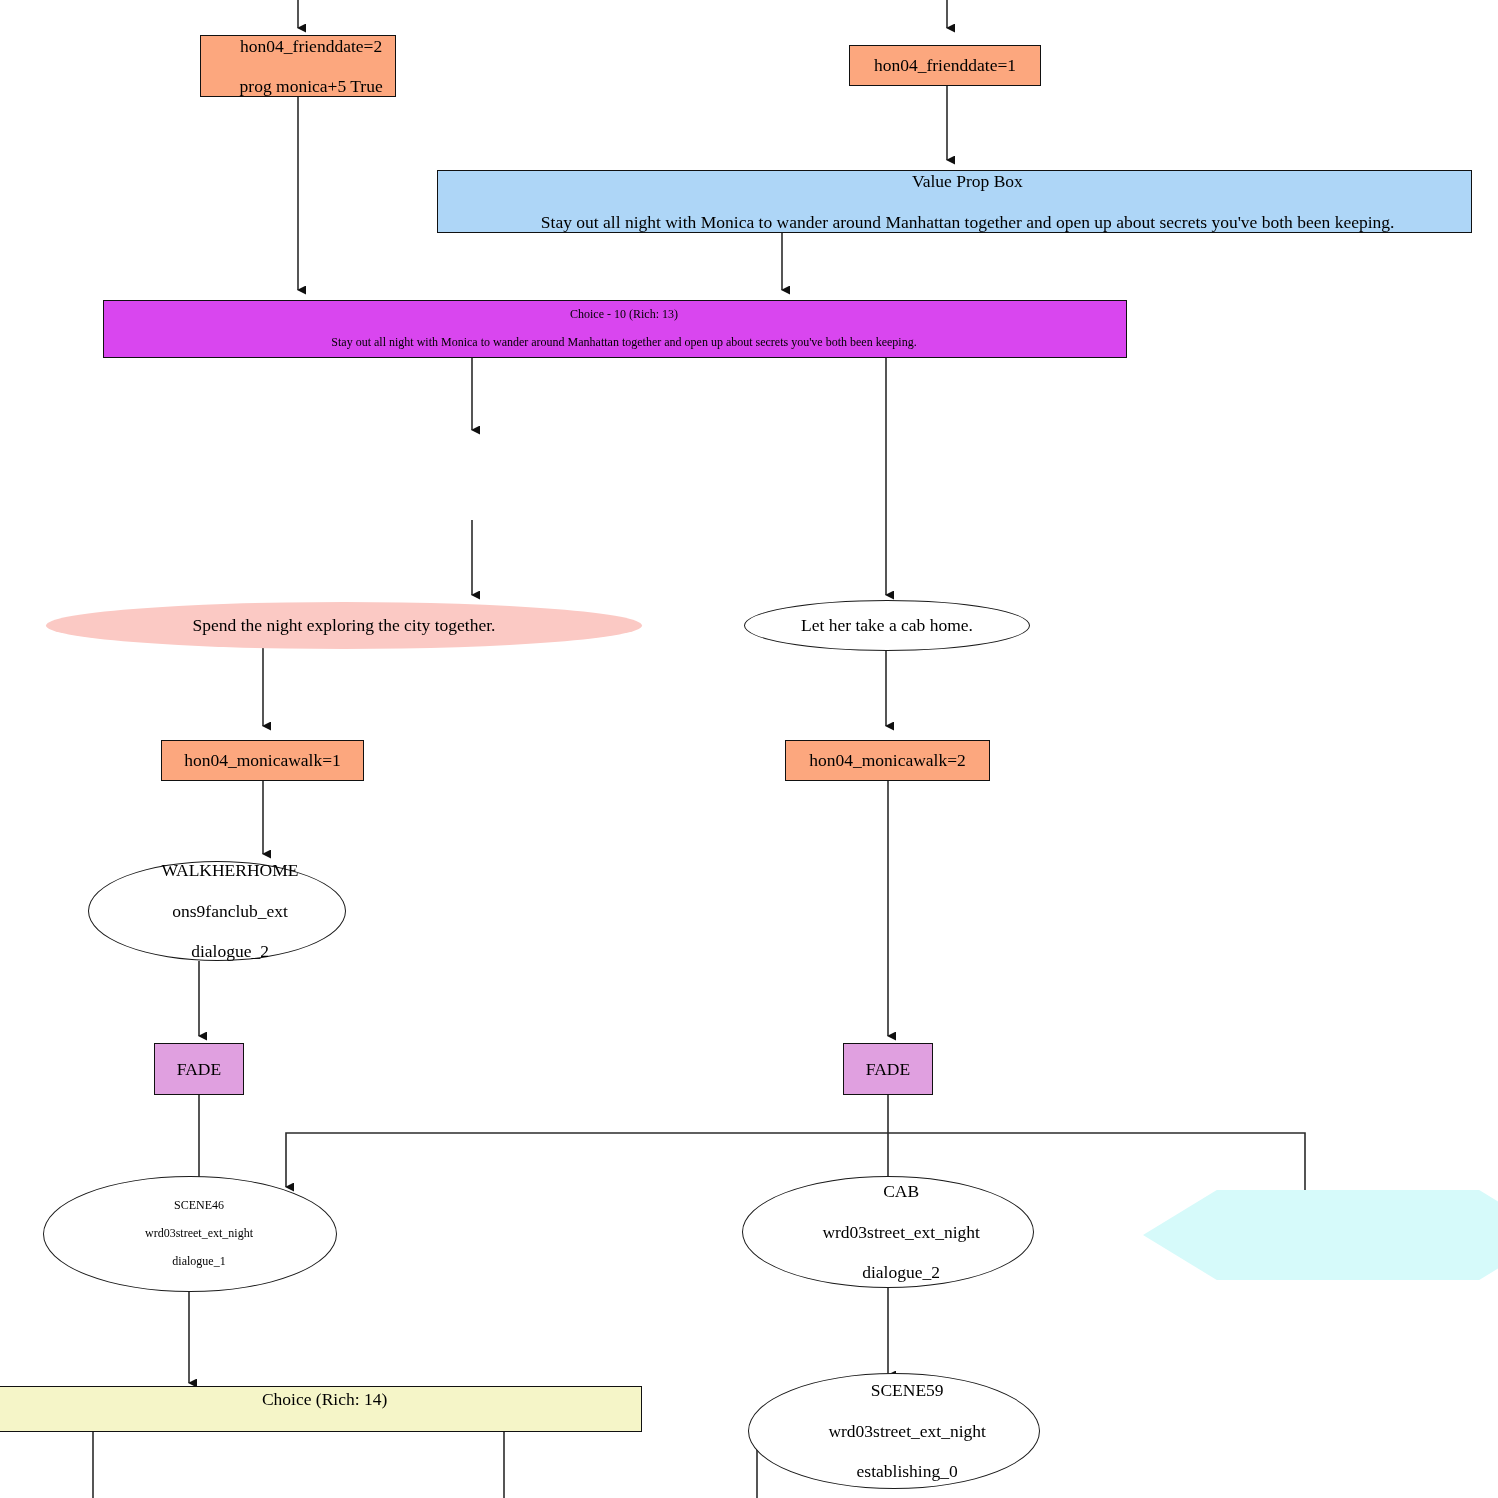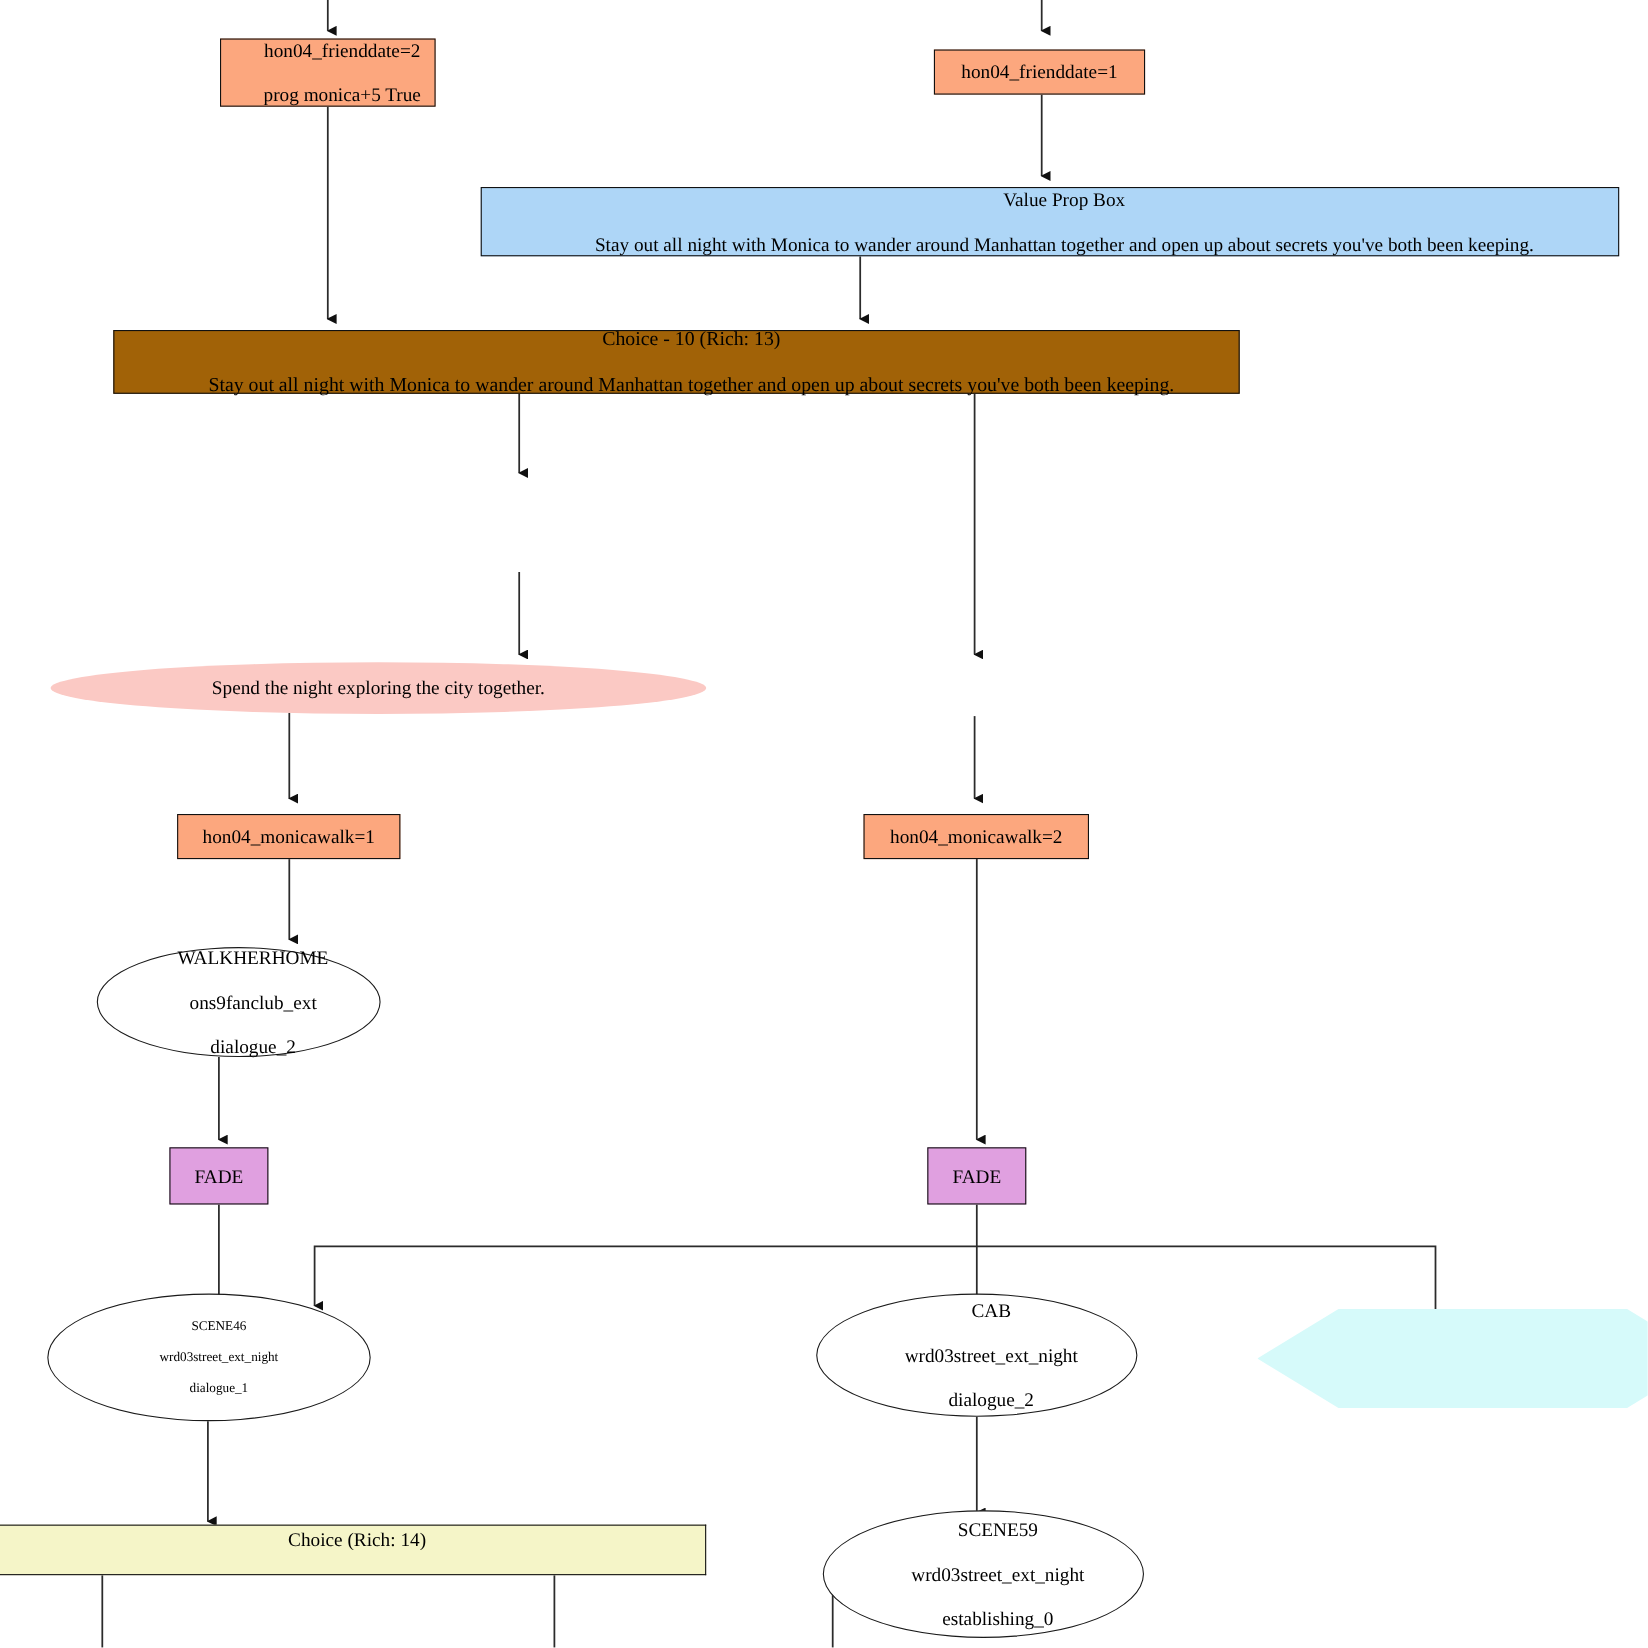--- a/index.html
+++ b/index.html
@@ -133,32 +133,35 @@
     <span class="lbl">hon04_frienddate=1</span>
   </div>
 
   <div class="node box" style="left:437px; top:170px; width:1035px; height:63px; background:#aed6f7; font-size:17.5px;">
     <span class="lbl">
       <span>Value Prop Box</span><br>
       <span>Stay out all night with Monica to wander around Manhattan together and open up about secrets you've both been keeping.</span>
     </span>
   </div>
 
-  <div class="node box" style="left:103px; top:300px; width:1024px; height:58px; background:#a16207; font-size:18px;">
+  <div class="node box" style="left:103px; top:300px; width:1024px; height:58px; background:#d946ef; font-size:12px;">
     <span class="lbl">
       <span>Choice - 10 (Rich: 13)</span><br>
       <span>Stay out all night with Monica to wander around Manhattan together and open up about secrets you've both been keeping.</span>
     </span>
   </div>
 
 
   <div class="node ellipse-fill" style="left:46px; top:602px; width:596px; height:47px; background:#fbc9c4; font-size:17.5px;">
     <span class="lbl">Spend the night exploring the city together.</span>
   </div>
 
+  <div class="node ellipse" style="left:744px; top:600px; width:286px; height:51px; font-size:17.5px;">
+    <span class="lbl">Let her take a cab home.</span>
+  </div>
 
   <div class="node box" style="left:161px; top:740px; width:203px; height:41px; background:#fca77e; font-size:17.5px;">
     <span class="lbl">hon04_monicawalk=1</span>
   </div>
 
   <div class="node box" style="left:785px; top:740px; width:205px; height:41px; background:#fca77e; font-size:17.5px;">
     <span class="lbl">hon04_monicawalk=2</span>
   </div>
 
   <div class="node ellipse" style="left:88px; top:861px; width:258px; height:100px; font-size:17.5px;">

